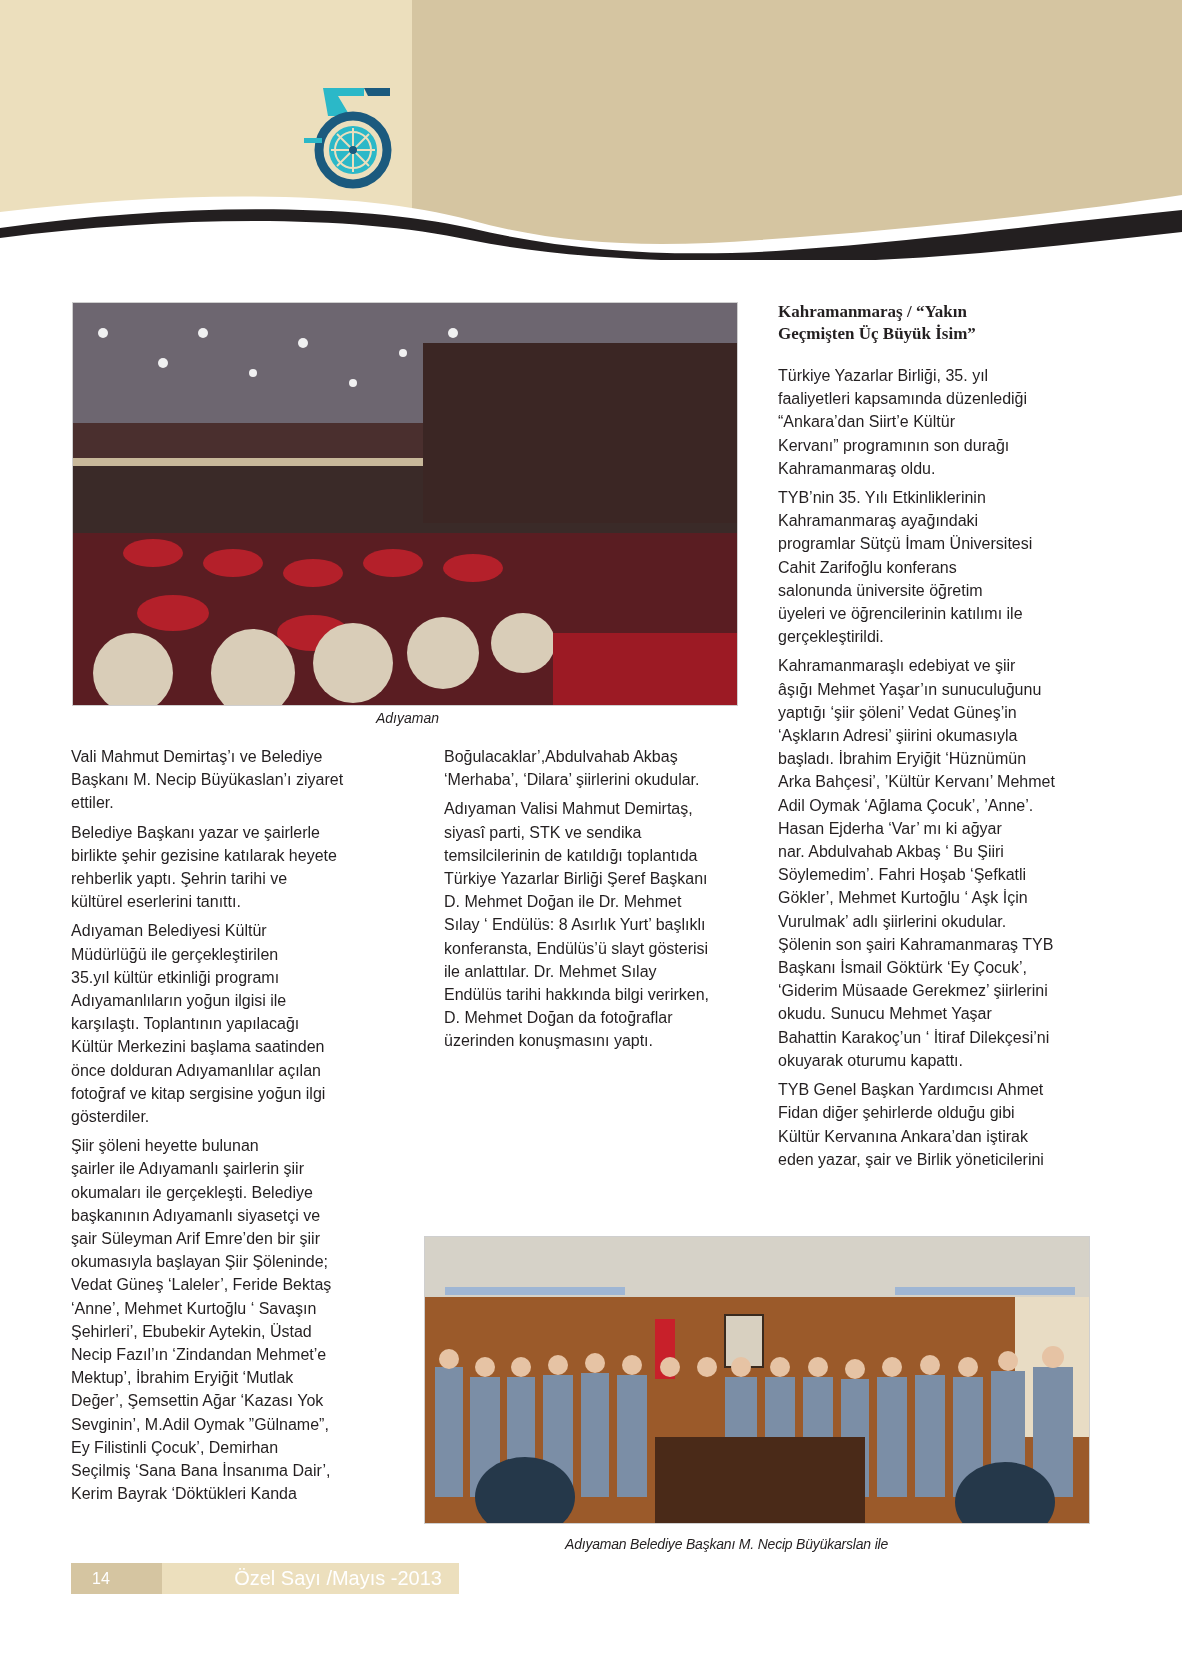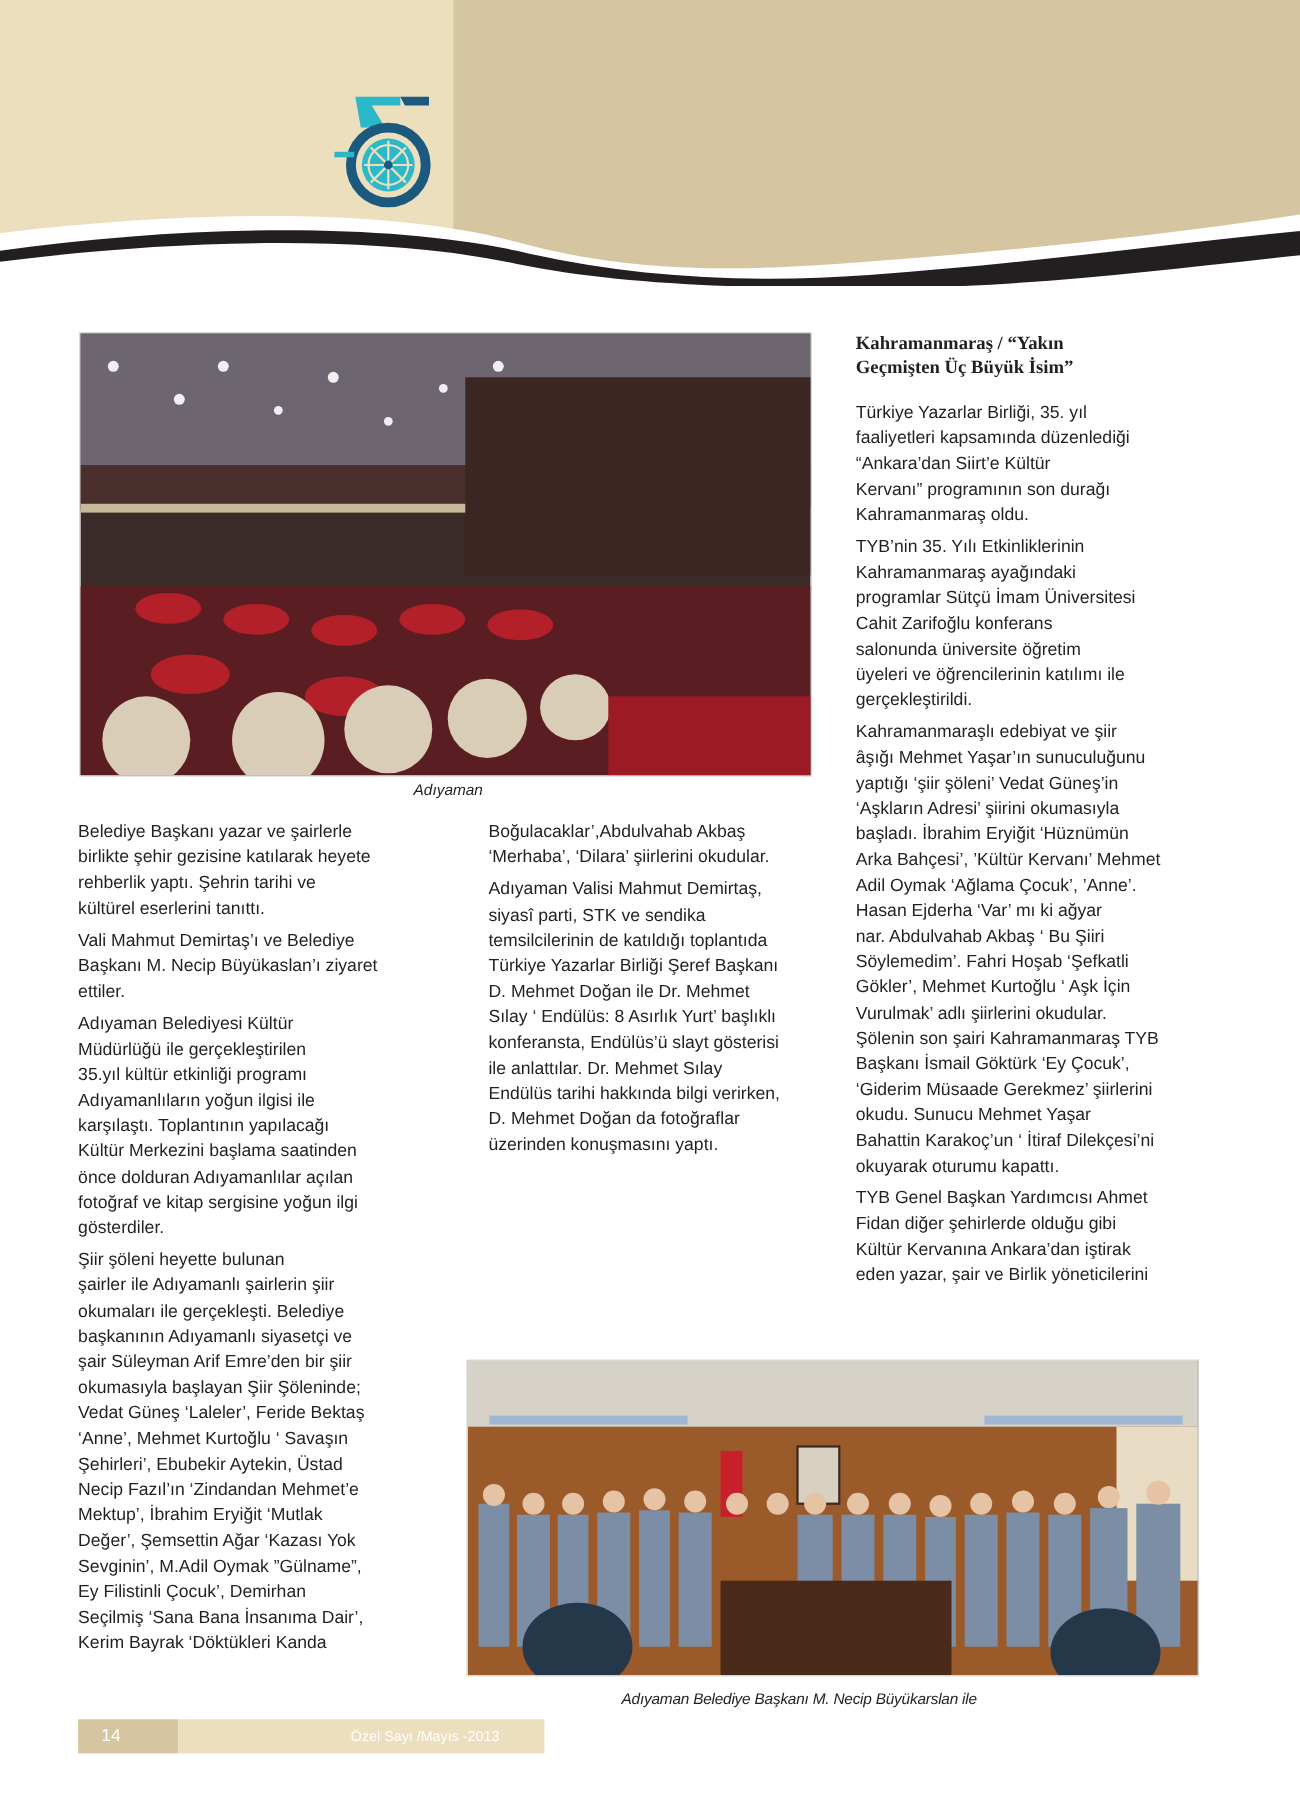--- a/index.html
+++ b/index.html
@@ -29,29 +29,29 @@
     }
     .col p { margin: 0 0 6px 0; white-space: pre-line; }
     .col-left { left: 71px; top: 745px; width: 330px; }
     .col-mid { left: 444px; top: 745px; width: 335px; }
     .col-right { left: 778px; top: 364px; width: 340px; }
     .heading {
       position: absolute; left: 778px; top: 301px; width: 320px;
       font-family: Liberation Serif, serif; font-weight: bold;
       font-size: 17px; line-height: 22px; color: #231f20; white-space: pre-line;
     }
-    .footer { position: absolute; left: 71px; top: 1563px; width: 424px; height: 31px; display: flex; }
+    .footer { position: absolute; left: 71px; top: 1563px; width: 388px; height: 31px; display: flex; }
     .footer .num {
       width: 91px; background: #d5c5a1; color: #ffffff; font-size: 16px;
       font-family: "Liberation Sans", sans-serif; padding-left: 21px; box-sizing: border-box;
       line-height: 31px;
     }
     .footer .issue {
-      flex: 1; background: #ecdfbd; color: #ffffff; font-size: 13px;
-      font-family: "Liberation Sans", sans-serif; text-align: right; padding-right: 41px;
+      flex: 1; background: #ecdfbd; color: #ffffff; font-size: 20px;
+      font-family: "Liberation Sans", sans-serif; text-align: right; padding-right: 17px;
       line-height: 31px;
     }
   </style>
 </head>
 <body>
 
 <svg class="header-bg" viewBox="0 0 1182 260" preserveAspectRatio="none">
   <rect x="0" y="0" width="412" height="260" fill="#ecdfbd"></rect>
   <rect x="412" y="0" width="770" height="260" fill="#d5c5a1"></rect>
   <path d="M0,212 C180,190 360,190 470,220 C560,245 650,248 760,240 C900,230 1050,215 1182,195 L1182,260 L0,260 Z" fill="#ffffff"></path>
@@ -149,27 +149,27 @@
 okudu. Sunucu Mehmet Yaşar
 Bahattin Karakoç’un ‘ İtiraf Dilekçesi’ni
 okuyarak oturumu kapattı.</p>
   <p>TYB Genel Başkan Yardımcısı Ahmet
 Fidan diğer şehirlerde olduğu gibi
 Kültür Kervanına Ankara’dan iştirak
 eden yazar, şair ve Birlik yöneticilerini</p>
 </div>
 
 <div class="col col-left">
+  <p>Vali Mahmut Demirtaş’ı ve Belediye
+Başkanı M. Necip Büyükaslan’ı  ziyaret
+ettiler.</p>
   <p>Belediye Başkanı yazar ve şairlerle
 birlikte şehir gezisine katılarak heyete
 rehberlik yaptı. Şehrin tarihi ve
 kültürel eserlerini tanıttı.</p>
-  <p>Vali Mahmut Demirtaş’ı ve Belediye
-Başkanı M. Necip Büyükaslan’ı  ziyaret
-ettiler.</p>
   <p>Adıyaman Belediyesi Kültür
 Müdürlüğü ile gerçekleştirilen
 35.yıl kültür etkinliği programı
 Adıyamanlıların yoğun ilgisi ile
 karşılaştı. Toplantının yapılacağı
 Kültür Merkezini başlama saatinden
 önce dolduran Adıyamanlılar açılan
 fotoğraf ve kitap sergisine yoğun ilgi
 gösterdiler.</p>
   <p>Şiir şöleni heyette bulunan

